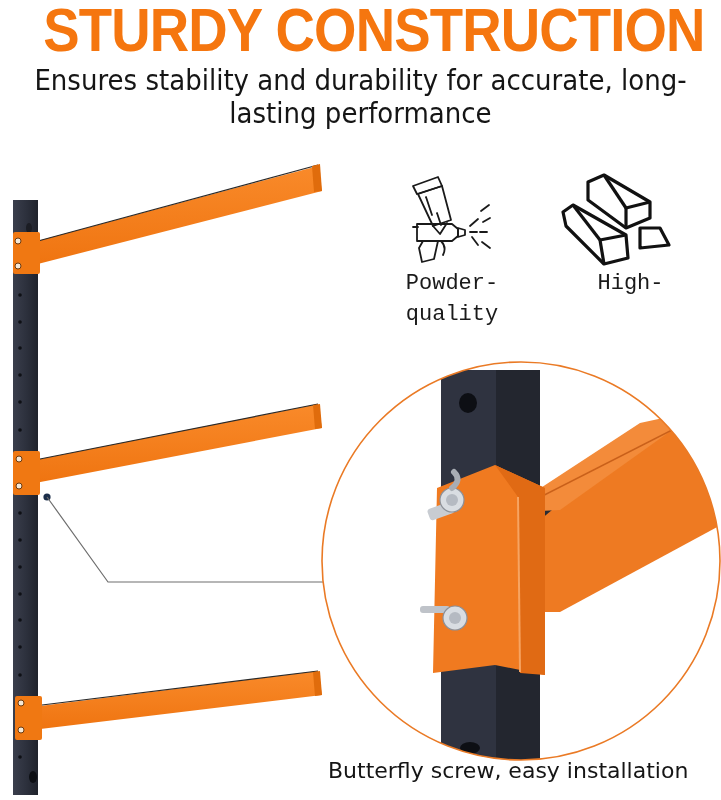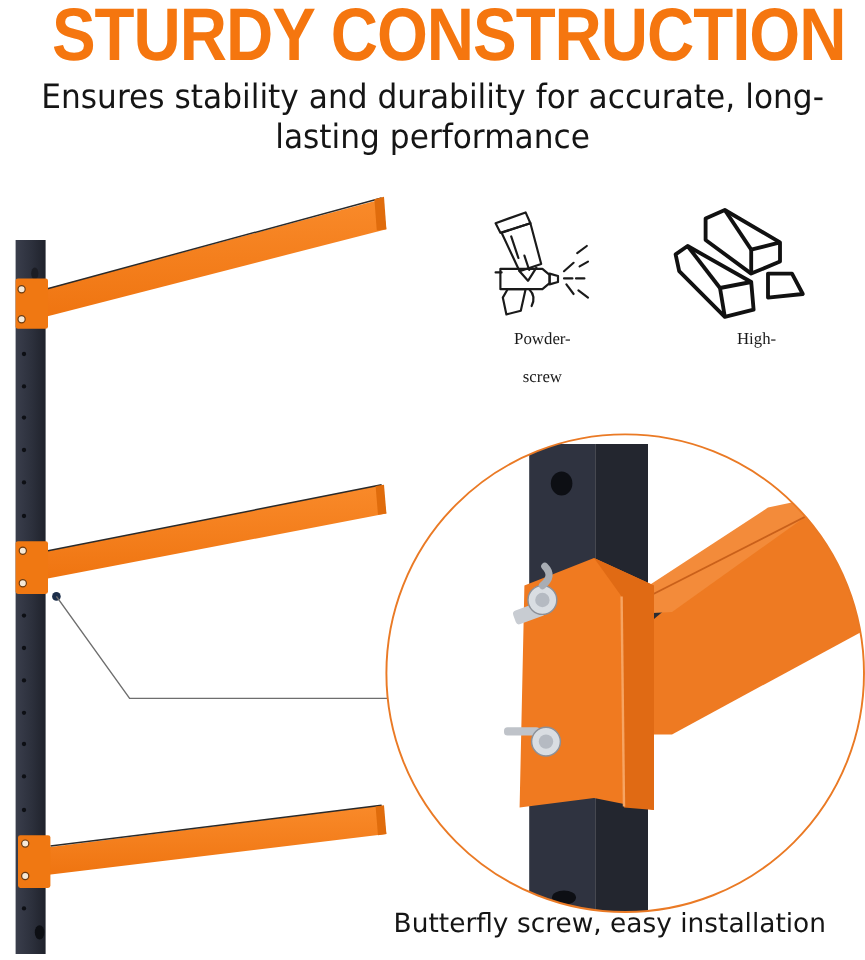--- a/index.html
+++ b/index.html
@@ -9,22 +9,22 @@
     font-family:"Liberation Sans", sans-serif; font-weight:bold;
     font-size:62px; letter-spacing:-1px; color:#f5760f;
     transform:scaleX(0.88); transform-origin:center top; white-space:nowrap;
   }
   .subtitle {
     position:absolute; left:0; top:64px; width:721px; text-align:center;
     font-family:"DejaVu Sans", sans-serif; font-size:28px; line-height:33px; color:#151515;
     transform:scaleX(0.93); transform-origin:center top;
   }
   .feature-label {
-    position:absolute; text-align:center; font-family:Liberation Serif, serif;
-    font-size:14px; line-height:31px; color:#1a1a1a;
+    position:absolute; text-align:center; font-family:Liberation Mono, monospace;
+    font-size:22px; line-height:31px; color:#1a1a1a;
   }
   .caption {
     position:absolute; left:328px; top:758px; width:395px;
     font-family:"DejaVu Sans", sans-serif; font-size:22px; color:#151515; white-space:nowrap;
   }
   svg { position:absolute; left:0; top:0; }
 </style>
 </head>
 <body>
 
@@ -165,19 +165,19 @@
     <polygon points="563,212 573,205 626,235 628,258 604,264 566,226"></polygon>
     <line x1="573" y1="205" x2="600" y2="240"></line>
     <line x1="600" y1="240" x2="604" y2="264"></line>
     <line x1="600" y1="240" x2="626" y2="235"></line>
     <polygon points="640,228 660,228 669,245 640,248"></polygon>
   </g>
 </svg>
 
 <div class="feature-label" style="left:382px; top:268px; width:140px;">
   <div>Powder-</div>
-  <div>screw</div>
+  <div>quality</div>
 </div>
 <div class="feature-label" style="left:548px; top:268px; width:165px;">
   <div>High-</div>
 </div>
 
 <div class="caption">Butterfly screw, easy installation</div>
 
 </body></html>

